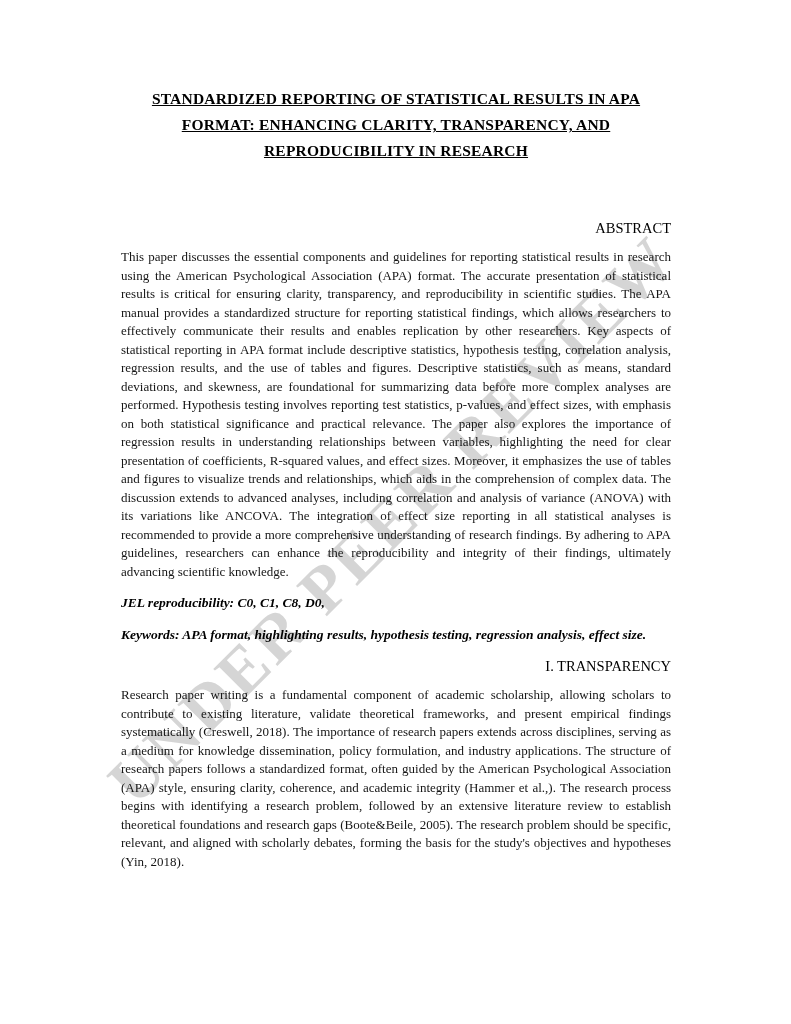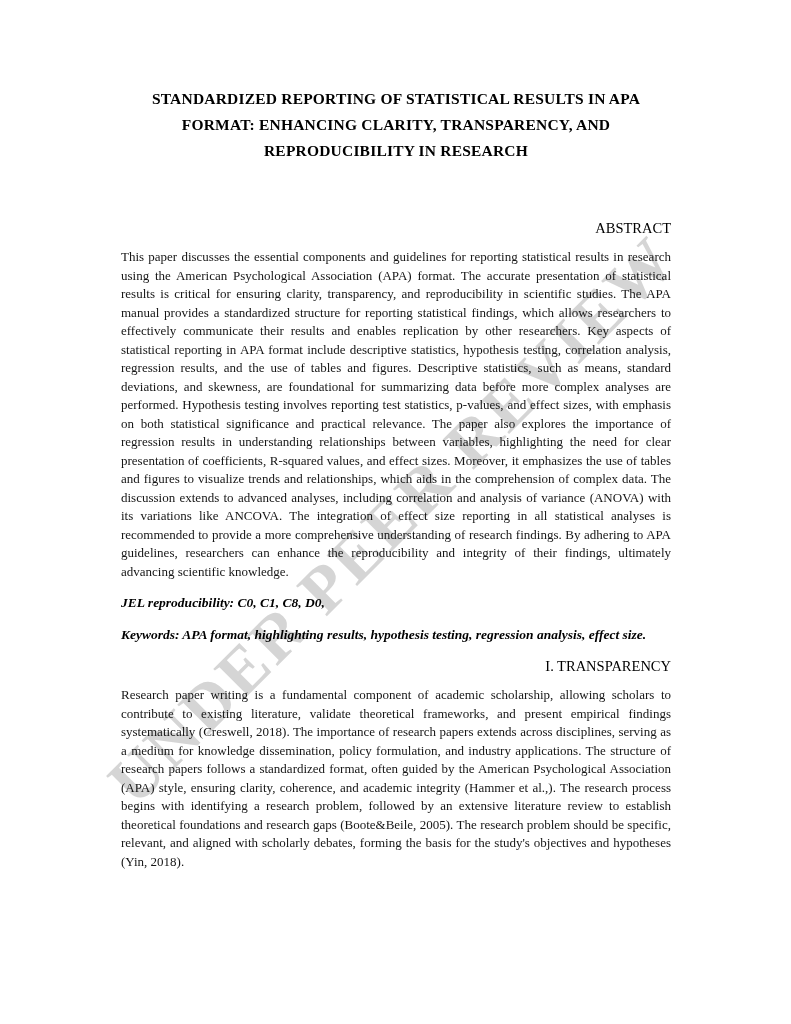--- a/index.html
+++ b/index.html
@@ -33,20 +33,21 @@
     z-index: 1;
     padding: 86px 120px 0 121px;
   }
   .paper-title {
     font-size: 15.5px;
     font-weight: bold;
     text-align: center;
     line-height: 26px;
     letter-spacing: 0.2px;
     color: #000000;
+    text-decoration: underline;
   }
   .section-heading {
     font-size: 14.5px;
     font-weight: normal;
     text-align: right;
     line-height: 20px;
     color: #000000;
   }
   .abstract-heading { margin-top: 54px; }
   .intro-heading { margin-top: 12px; }

